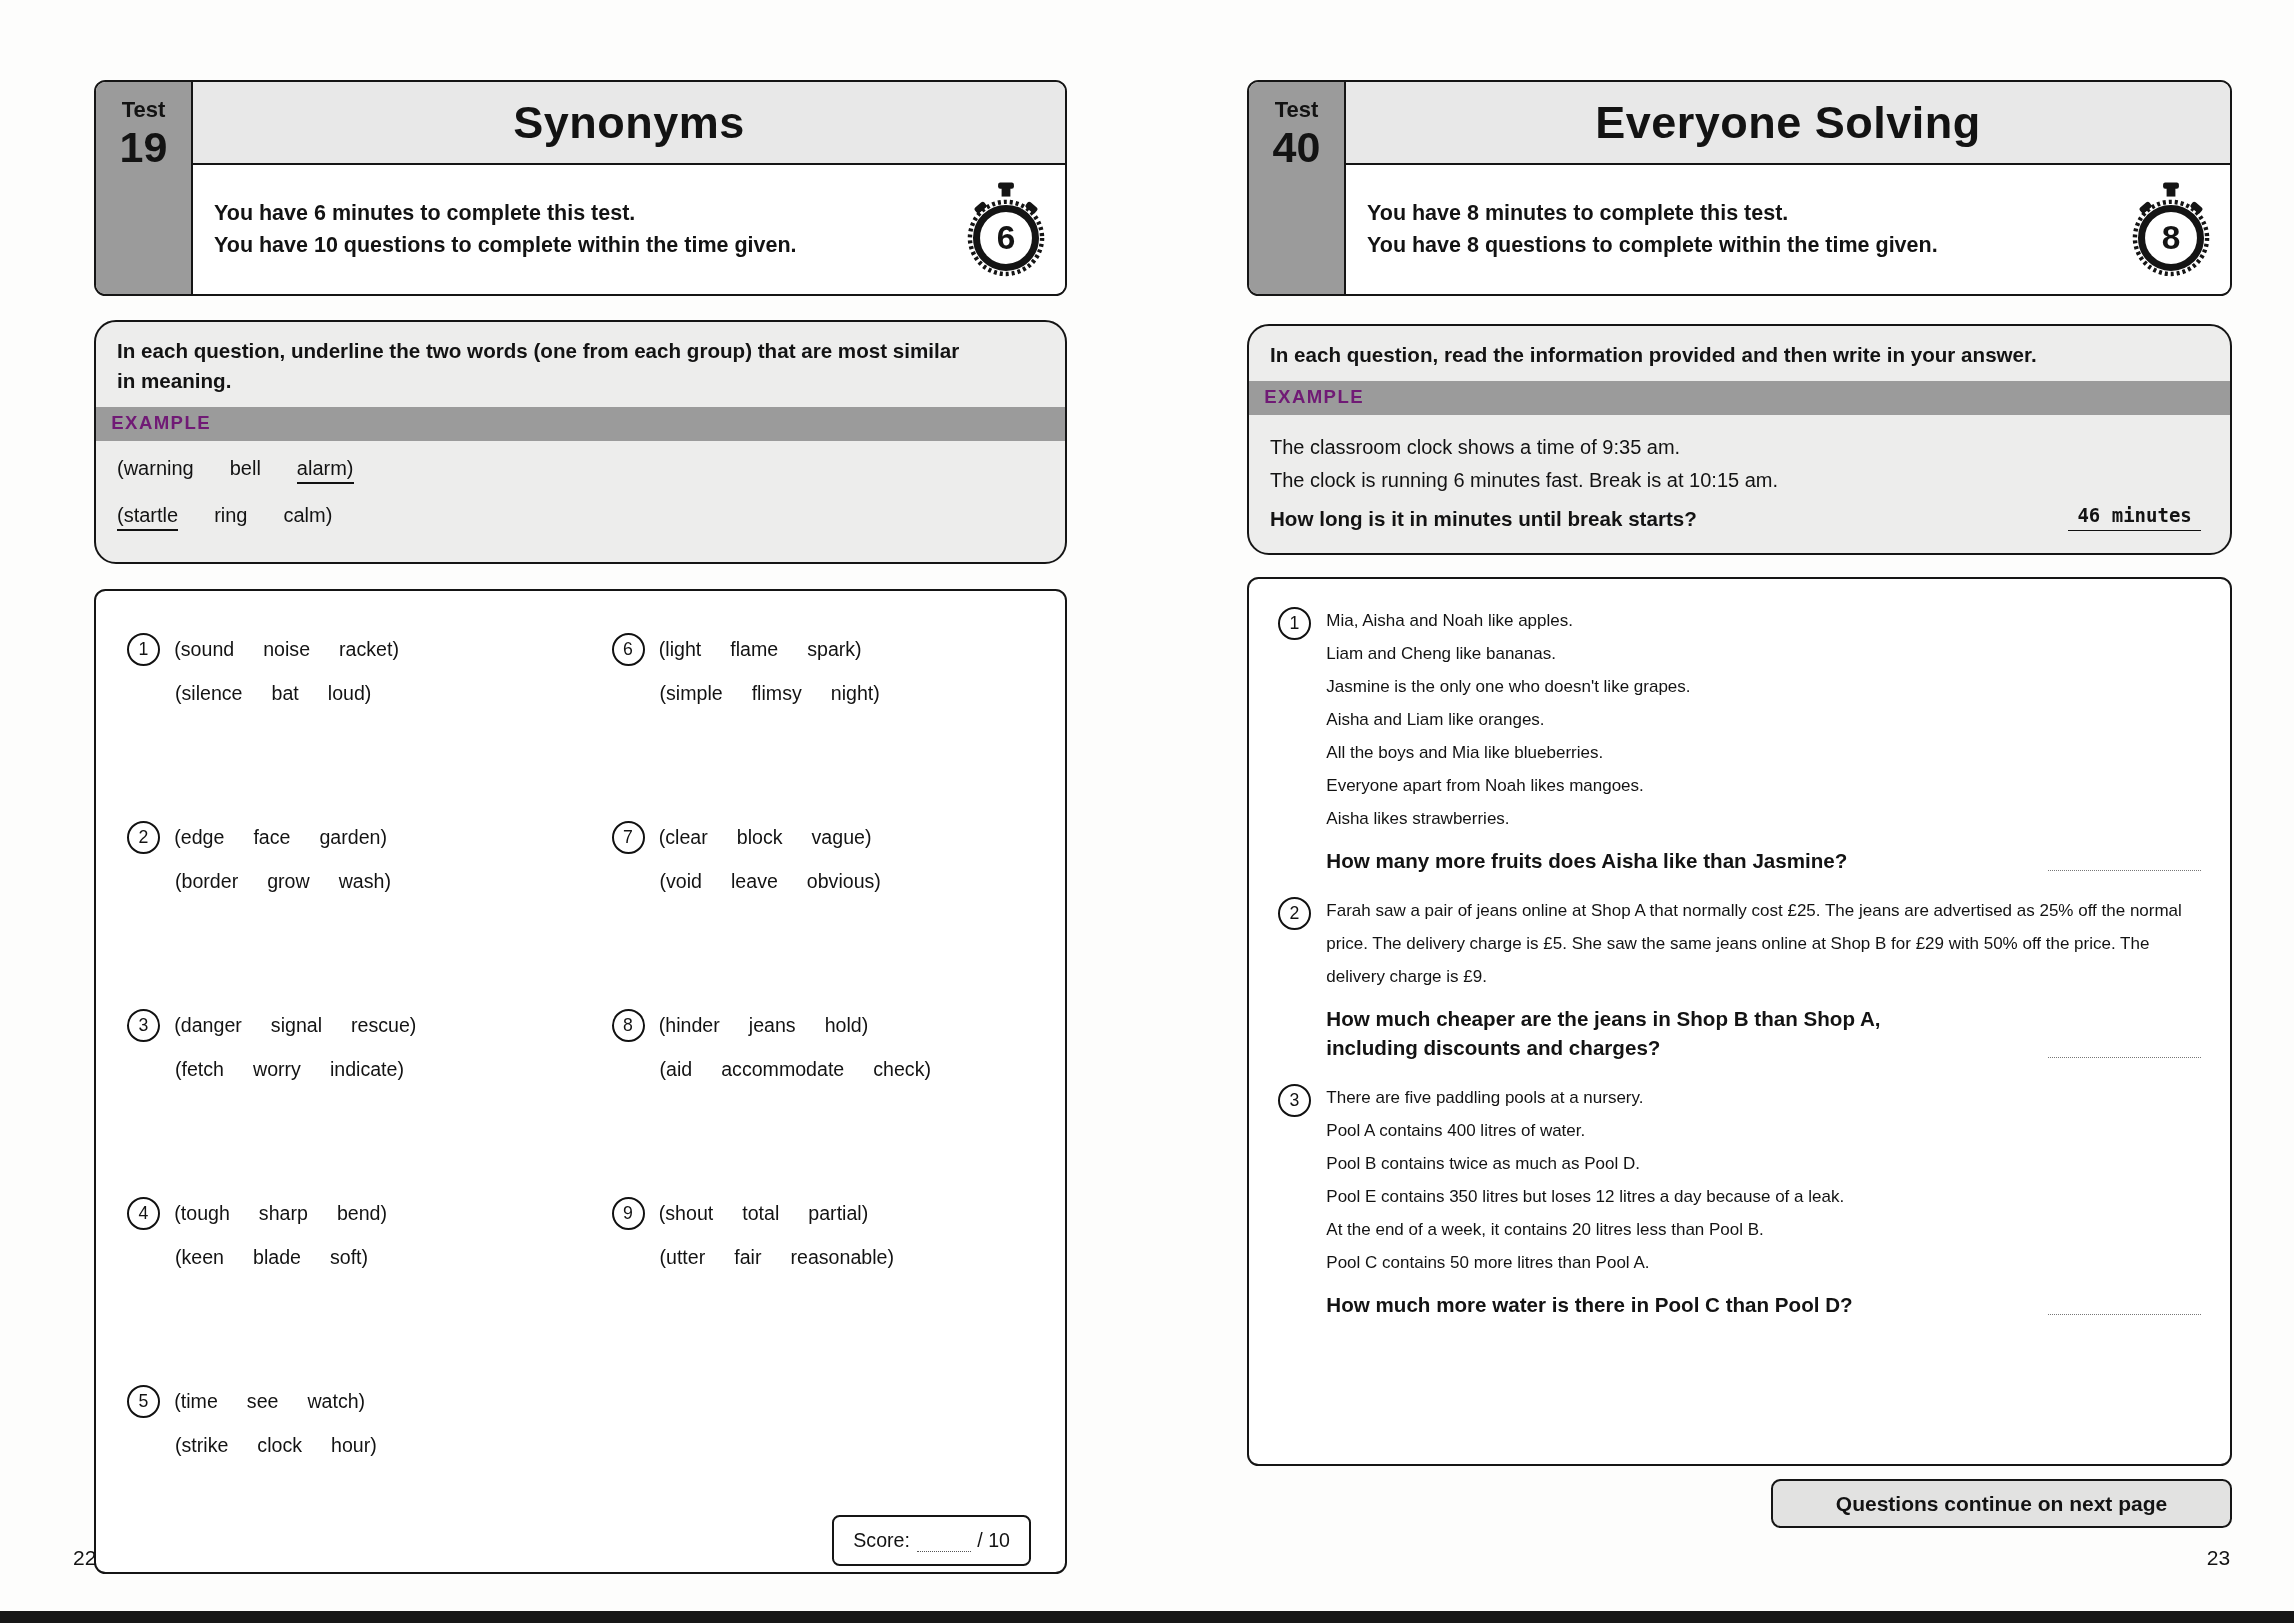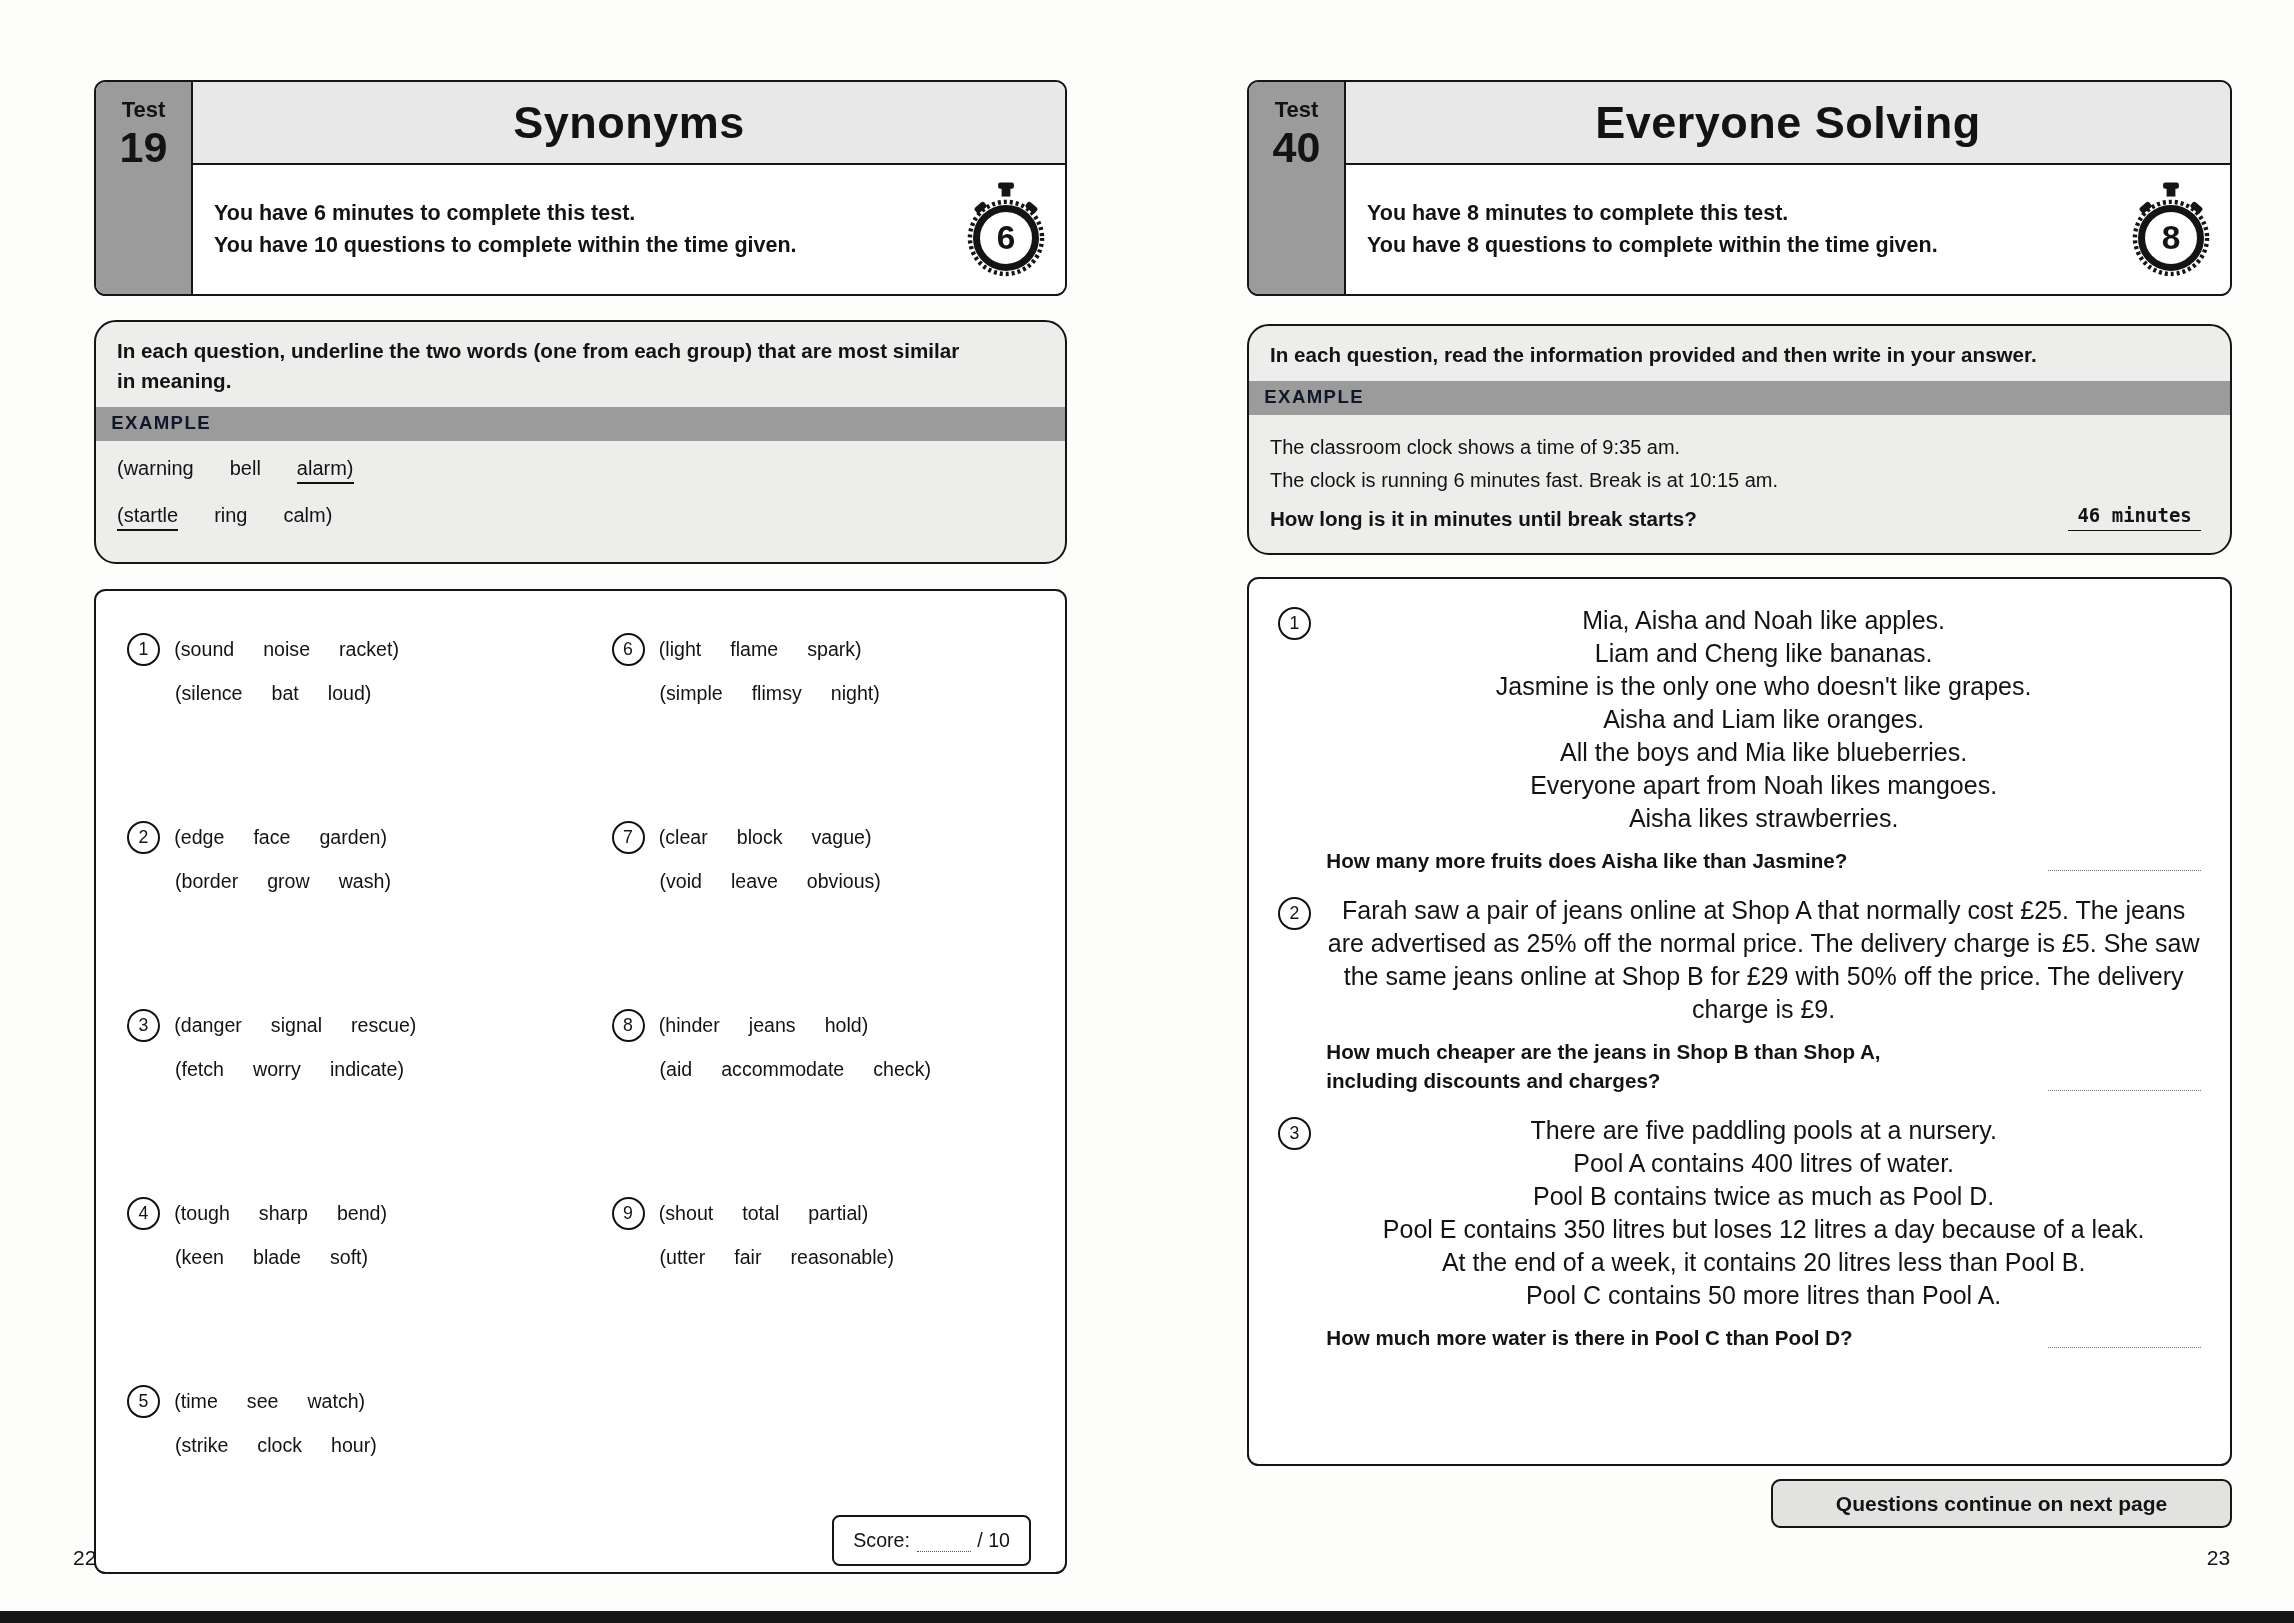--- a/index.html
+++ b/index.html
@@ -52,21 +52,21 @@
   .panel {
     border: 2.9px solid #151515;
     border-radius: 22px;
     background: #ededec;
     overflow: hidden;
   }
   #page-left  .panel { margin-top: 24px; height: 244px; }
   #page-right .panel { margin-top: 28px; height: 231px; }
   .instr { margin: 0; padding: 14.3px 21px 10.5px; font-size: 20.6px; font-weight: bold; line-height: 1.45; max-width: 908px; }
   .example-bar {
-    background: #9b9b9b; color: #0f172a;
+    background: #9b9b9b; color: #701a75;
     font-weight: bold; font-size: 18.6px;
     padding: 5.7px 0 6.7px 15.3px; letter-spacing: 1.4px;
   }
   .example-body { padding: 16.3px 21px 9.6px; }
   .ex-words { display: flex; gap: 36px; font-size: 20px; margin-bottom: 20px; }
   .u { border-bottom: 2.4px solid #111; padding-bottom: 1.9px; }
   .ex-line { font-size: 20px; line-height: 32.5px; }
   .ex-ask { display: flex; justify-content: space-between; align-items: flex-end; margin-top: 7.6px; }
   .ex-ask-text { font-size: 20.6px; font-weight: bold; }
   .ex-answer {
@@ -104,21 +104,21 @@
     font-size: 19.6px;
     display: flex; align-items: flex-end; gap: 6.7px;
   }
   .score-dots { display: inline-block; width: 54px; border-bottom: 1.9px dotted #555; height: 15.3px; }
 
   
   #page-right .qbox { margin-top: 22px; height: 889px; padding: 25px 29px 0; }
   .rq { display: flex; gap: 15.3px; margin-bottom: 19px; }
   .rq .q-circle { margin-top: 2.9px; }
   .rq-body { flex: 1; }
-  .rq-line { font-size: 25px; line-height: 33px; text-align: center; }
+  .rq-line { font-size: 17px; line-height: 33px; }
   .rq-ask { display: flex; justify-content: space-between; align-items: flex-end; margin-top: 11.5px; gap: 14px; }
   .ask-text { font-size: 20.6px; font-weight: bold; line-height: 1.4; }
   .ask-text.wrap { max-width: 593px; }
   .dotline { width: 153px; border-bottom: 1.9px dotted #777; margin-bottom: 4.8px; flex-shrink: 0; }
 
   .continue-banner {
     margin-top: 13.4px; margin-left: auto;
     width: 461px;
     border: 2.4px solid #151515; border-radius: 9.6px;
     background: #e2e2e1;

